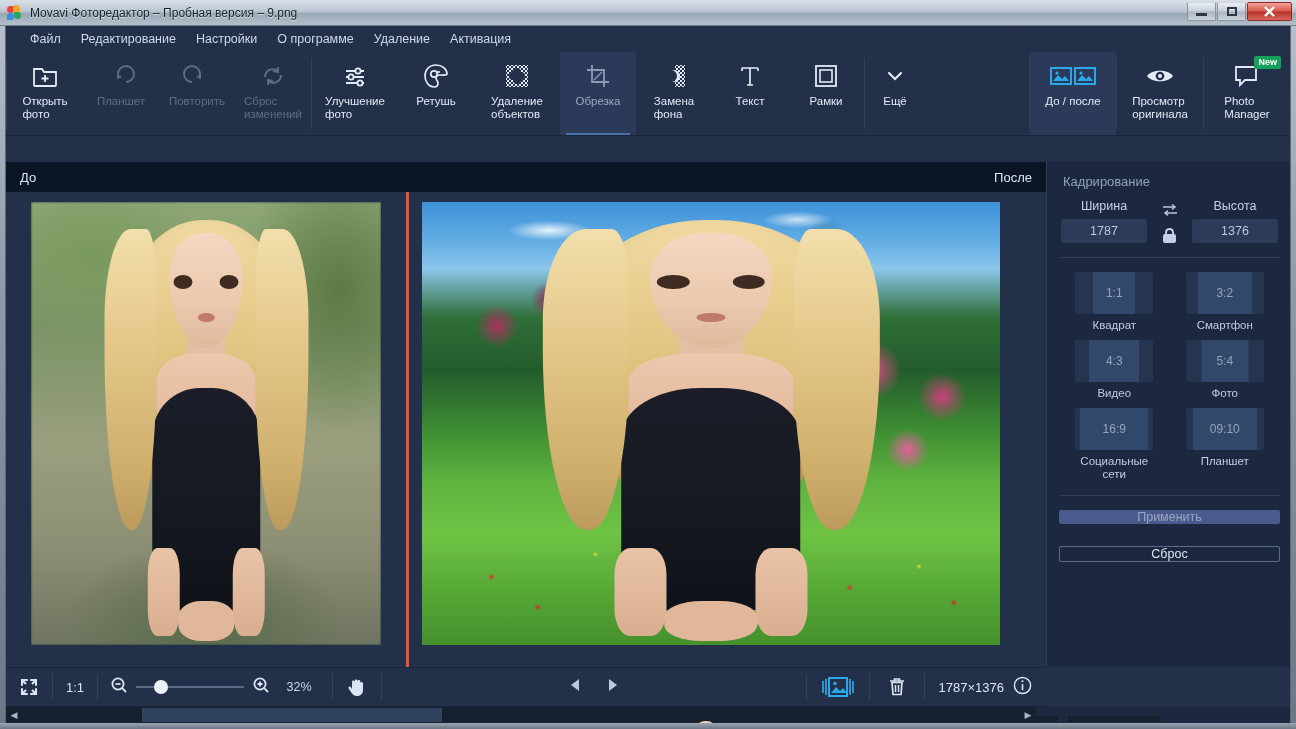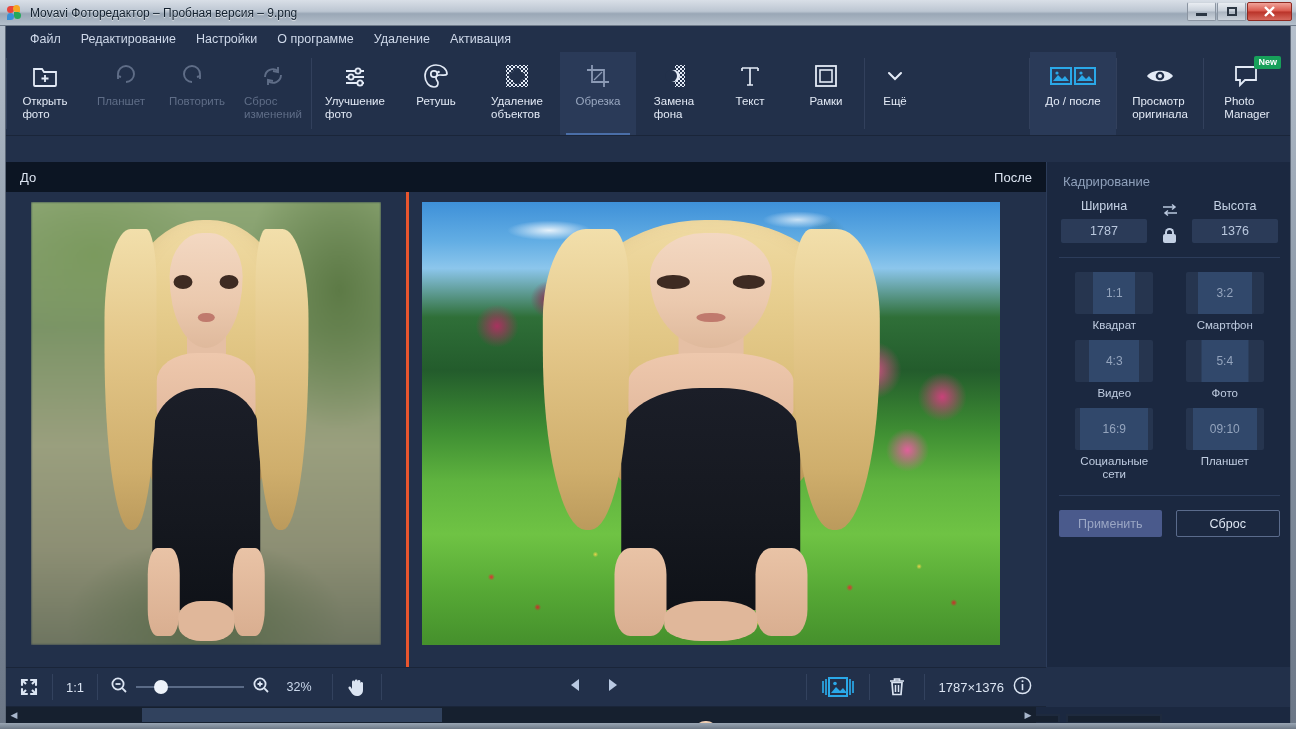--- a/index.html
+++ b/index.html
@@ -267,21 +267,21 @@
     width:78px; height:42px; background:#26354f; border-radius:2px;
     display:flex; align-items:center; justify-content:center; position:relative;
   }
   .ratio-box .inner {
     position:absolute; background:#31486b; top:0; bottom:0; left:50%; transform:translateX(-50%);
   }
   .ratio-box .txt { position:relative; z-index:2; font-size:12px; color:#94a4bd; }
   .ratio-cap { font-size:11.5px; color:#c0cde1; margin-top:5px; text-align:center; line-height:13px; }
 
   .rp-divider2 { height:1px; background:#2c3c5a; margin:6px 12px 0 12px; }
-  .rp-actions { display:flex; gap:14px; padding:14px 12px 0 12px; }
+  .rp-actions { display:flex; gap:22px; padding:14px 12px 0 12px;flex-direction:column; }
   .btn-apply {
     flex:1; height:27px; background:#4a5a8c; border:none; border-radius:2px;
     color:#9aa6c4; font-size:12.5px; font-family:"Liberation Sans",sans-serif;
   }
   .btn-reset {
     flex:1; height:27px; background:transparent; border:1px solid #5a6b8c; border-radius:2px;
     color:#dde5f2; font-size:12.5px; font-family:"Liberation Sans",sans-serif;
   }
 
   

